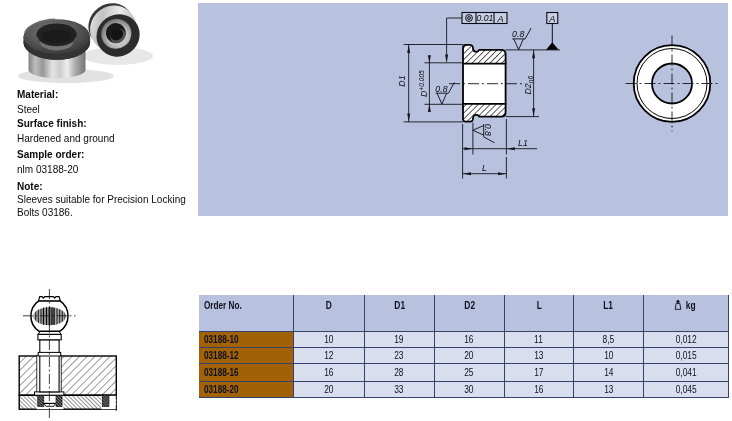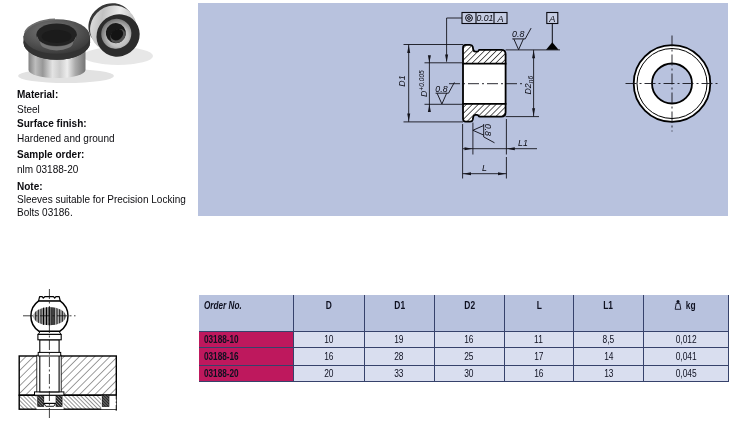--- a/index.html
+++ b/index.html
@@ -2,21 +2,21 @@
 <html><head>
 <meta charset="utf-8">
 <style>
 html,body{margin:0;padding:0;}
 body{width:732px;height:421px;background:#fff;font-family:"Liberation Sans",sans-serif;position:relative;overflow:hidden;}
 .abs{position:absolute;}
 .txt{position:absolute;left:17px;font-size:11.4px;line-height:12px;color:#0b0b0f;white-space:nowrap;transform:scaleX(0.88);transform-origin:0 0;}
 .b{font-weight:bold;}
 table.t{position:absolute;left:198.5px;top:295px;border-collapse:collapse;table-layout:fixed;}
 table.t td{border:1px solid #36426b;font-size:10.5px;color:#0e1020;text-align:center;vertical-align:middle;padding:0;}
-table.t td.oc{background:#be185d;text-align:left;padding-left:5px;font-weight:bold;font-size:10.5px;}
+table.t td.oc{background:#a16207;text-align:left;padding-left:5px;font-weight:bold;font-size:10.5px;}
 table.t tr.hd td{background:#b8c2de;font-weight:bold;vertical-align:top;padding-top:4px;border-top:none;font-size:10.5px;}
 table.t td:first-child{border-left:none;}
 table.t tr.dr td.dc{background:#d9deef;margin-top:16px;}
 span.cx{display:inline-block;transform:scaleX(0.8);transform-origin:50% 50%;}
 span.cxl{display:inline-block;transform:scaleX(0.78);transform-origin:0 50%;}
 </style>
 </head>
 <body>
 
 <svg class="abs" style="left:0;top:0" width="170" height="90" viewBox="0 0 170 90">
@@ -292,40 +292,49 @@
       <col style="width:94.5px">
       <col style="width:71px">
       <col style="width:70.5px">
       <col style="width:69.5px">
       <col style="width:69.5px">
       <col style="width:70px">
       <col style="width:85px">
     </colgroup>
 <tbody>
       <tr class="hd" style="height:36px">
-        <td class="oc" style="vertical-align:top;padding-top:4px;font-style:italic;"><span class="cxl">Order No.</span></td>
+        <td class="oc" style="vertical-align:top;padding-top:4px;"><span class="cxl">Order No.</span></td>
         <td><span class="cx">D</span></td>
         <td><span class="cx">D1</span></td>
         <td><span class="cx">D2</span></td>
         <td><span class="cx">L</span></td>
         <td><span class="cx">L1</span></td>
         <td><svg width="8" height="10" viewBox="0 0 8 10" style="vertical-align:-1px">
             <circle cx="4" cy="1.6" r="1.5" fill="#0e1020"></circle>
             <path d="M2.2 3.4 L5.8 3.4 L6.8 9.3 L1.2 9.3 Z" fill="none" stroke="#0e1020" stroke-width="0.9"></path>
           </svg><span class="cx">&nbsp;kg</span></td>
       </tr>
 <tr class="dr" style="height:16.2px">
         <td class="oc"><span class="cxl">03188-10</span></td>
         <td class="dc"><span class="cx">10</span></td>
         <td class="dc"><span class="cx">19</span></td>
         <td class="dc"><span class="cx">16</span></td>
         <td class="dc"><span class="cx">11</span></td>
         <td class="dc"><span class="cx">8,5</span></td>
         <td class="dc"><span class="cx">0,012</span></td>
       </tr>
+<tr class="dr" style="height:16.2px">
+        <td class="oc"><span class="cxl">03188-12</span></td>
+        <td class="dc"><span class="cx">12</span></td>
+        <td class="dc"><span class="cx">23</span></td>
+        <td class="dc"><span class="cx">20</span></td>
+        <td class="dc"><span class="cx">13</span></td>
+        <td class="dc"><span class="cx">10</span></td>
+        <td class="dc"><span class="cx">0,015</span></td>
+      </tr>
 <tr class="dr" style="height:18px">
         <td class="oc"><span class="cxl">03188-16</span></td>
         <td class="dc"><span class="cx">16</span></td>
         <td class="dc"><span class="cx">28</span></td>
         <td class="dc"><span class="cx">25</span></td>
         <td class="dc"><span class="cx">17</span></td>
         <td class="dc"><span class="cx">14</span></td>
         <td class="dc"><span class="cx">0,041</span></td>
       </tr>
 <tr class="dr" style="height:16.2px">

